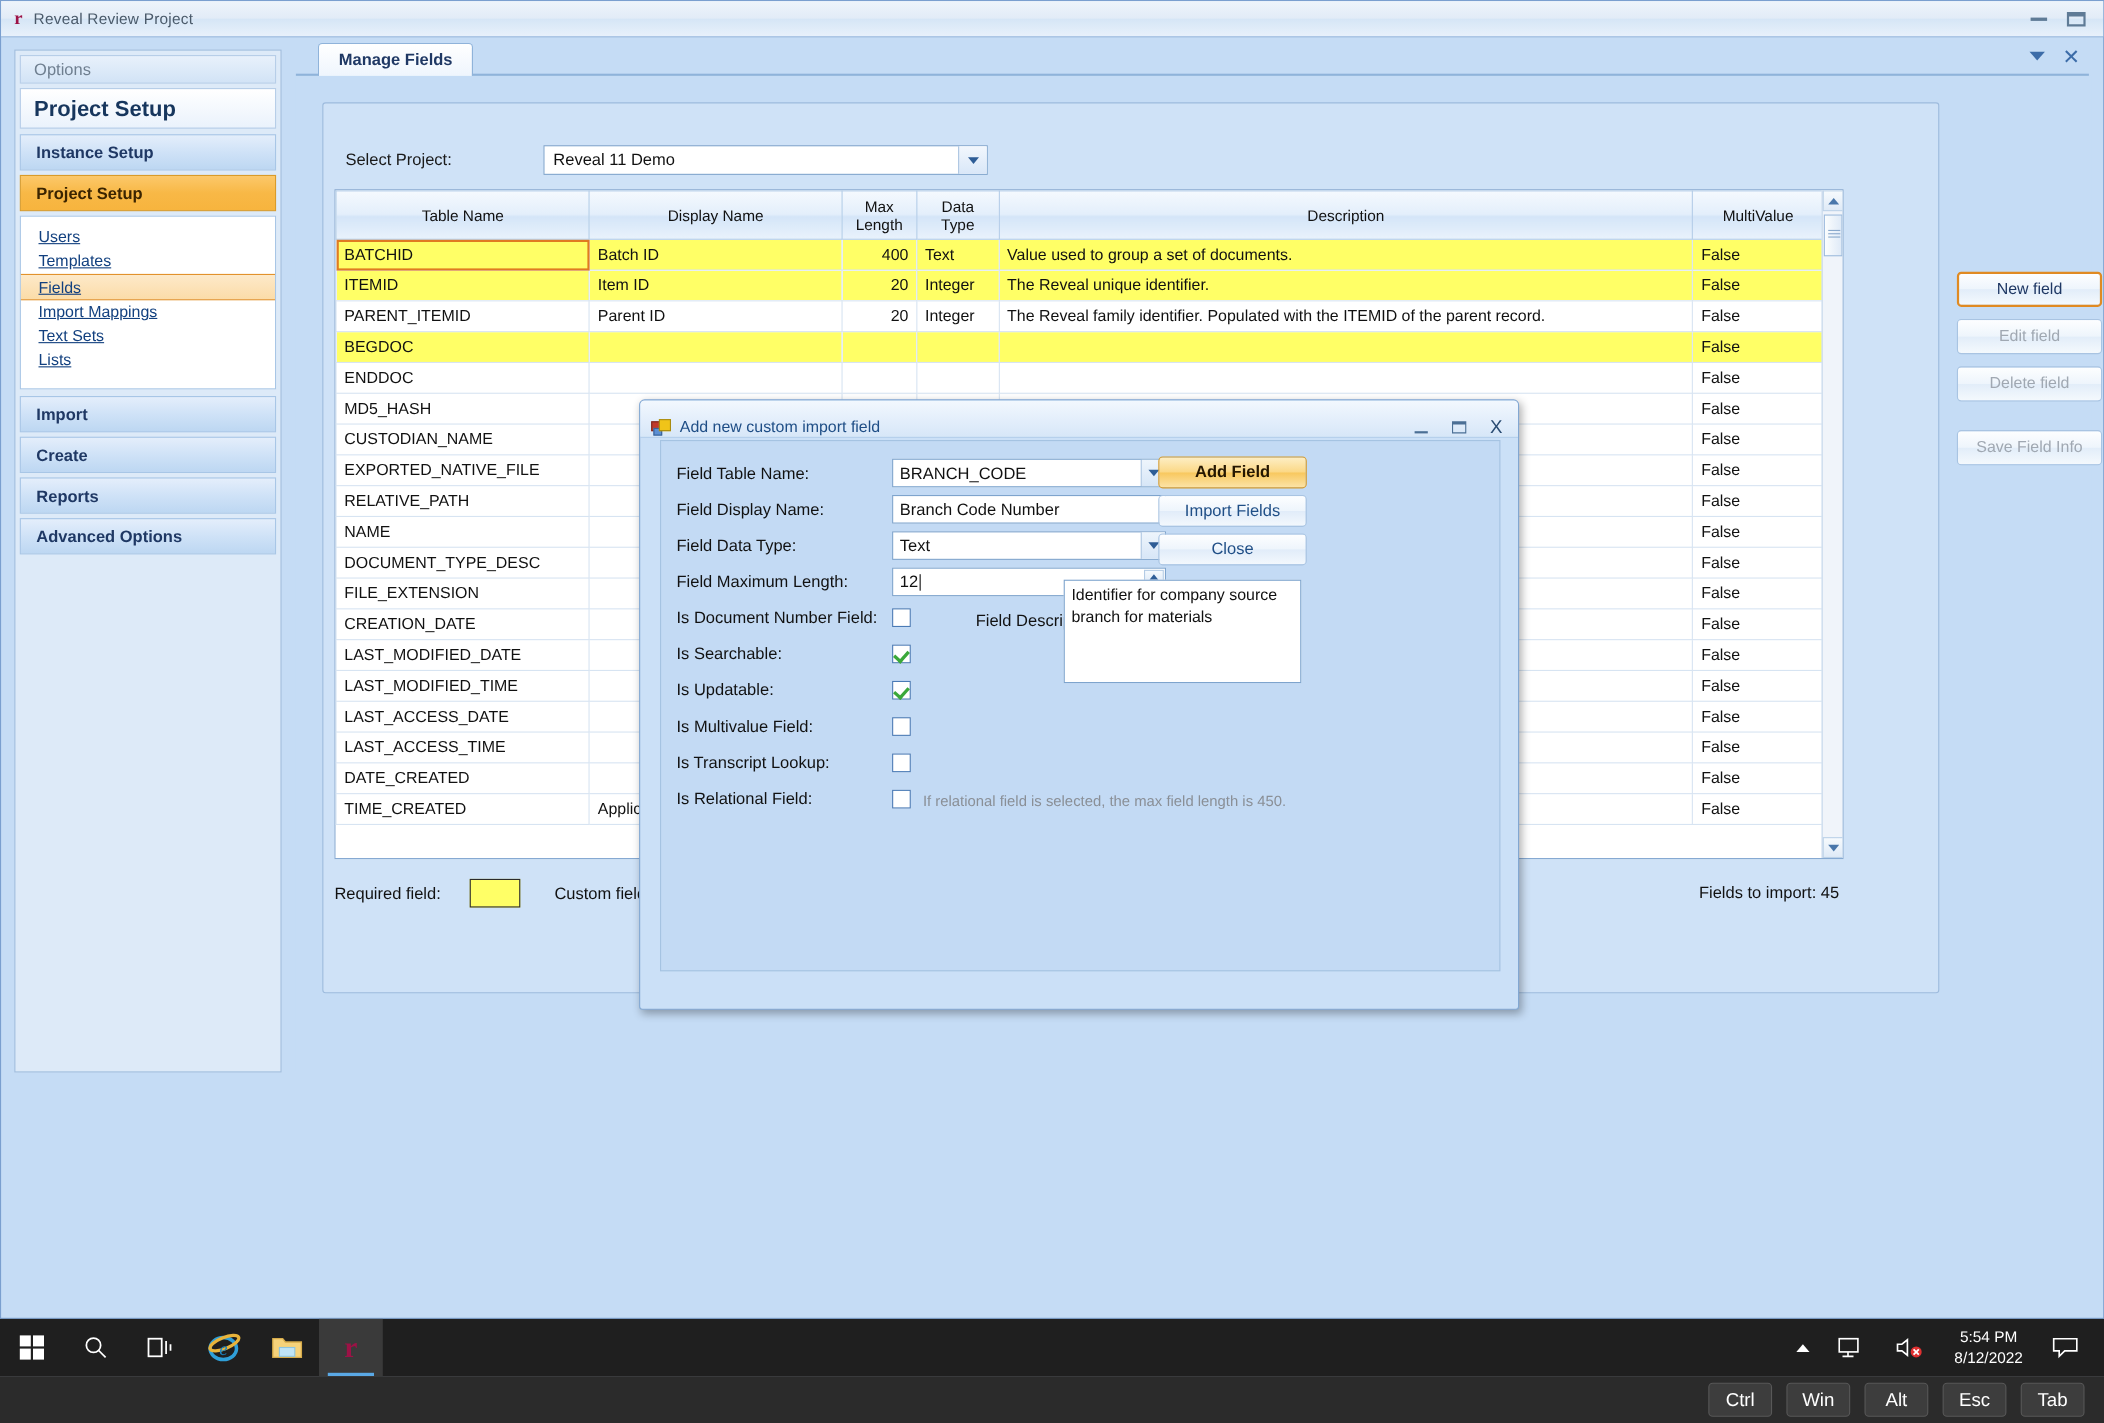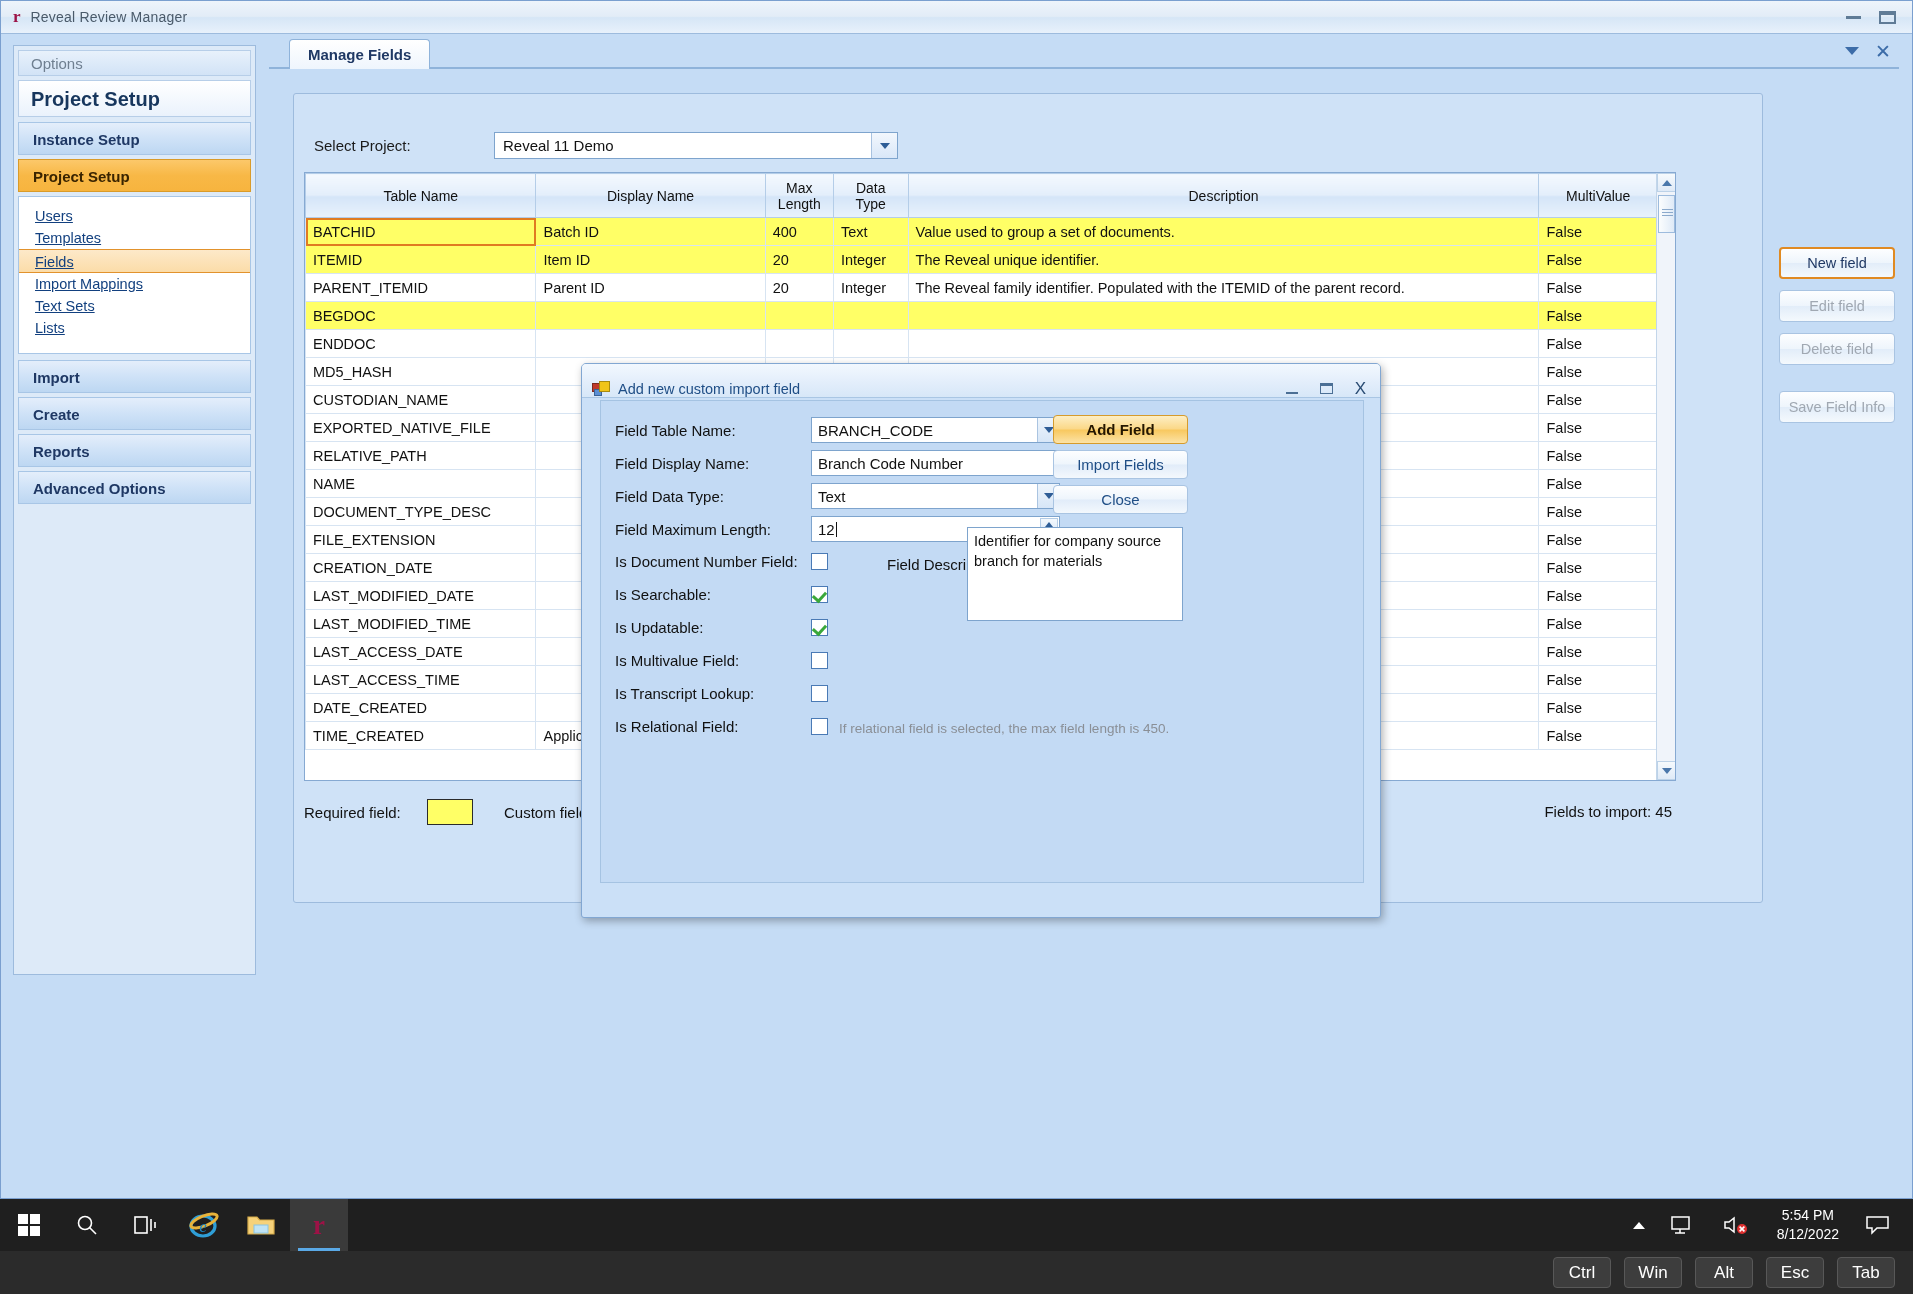--- a/index.html
+++ b/index.html
@@ -178,21 +178,21 @@
   table.grid td {
     border: 1px solid #d7e4f2;
     font-size: 14.5px; color: #111;
     height: 28px; padding: 1px 7px;
     white-space: nowrap; overflow: hidden;
   }
   tr.req td { background: #ffff66; }
   td.first-sel {
     outline: 2px solid #e07b21; outline-offset: -2px;
   }
-  .c-num { text-align: left; }
+  .c-num { text-align: right; }
   .scroll-v {
     position: absolute; right: 0; top: 0;
     width: 19px; height: 100%;
     background: #f0f4fa; border-left: 1px solid #c3d6ea;
   }
   .sv-up, .sv-dn {
     position: absolute; left: 0; width: 19px; height: 19px;
     background: linear-gradient(to bottom, #f6fafd, #dfeaf7);
     border: 1px solid #bcd2e8;
     display: flex; align-items: center; justify-content: center;
@@ -219,21 +219,21 @@
   
   .legend { position: absolute; left: 10px; top: 705px; width: 1400px; }
   .lg-item { position: absolute; display: flex; align-items: center; gap: 26px; }
   .lg-label { font-size: 15px; color: #111; }
   .lg-swatch { width: 46px; height: 26px; border: 1px solid #2b2b2b; }
   .lg-count { position: absolute; right: 32px; top: 4px; font-size: 15px; color: #111; }
 
   
   .rbtns { position: absolute; left: 1510px; top: 178px; width: 120px; }
   .rbtn {
-    width: 116px; height: 32px; margin-bottom: 11px;
+    width: 132px; height: 32px; margin-bottom: 11px;
     font-size: 14.5px; color: #1f3864;
     background: linear-gradient(to bottom, #fdfeff 0%, #eef5fc 49%, #e2edf9 51%, #f4f9fd 100%);
     border: 1px solid #a9c4e2; border-radius: 4px;
     display: flex; align-items: center; justify-content: center;
     cursor: pointer;
   }
   .rbtn.enabled { border: 2px solid #e08a22; }
   .rbtn.disabled { color: #a0a8b2; cursor: default; }
   .rbtn.gap { margin-top: 26px; }
 
@@ -418,21 +418,21 @@
 </style>
 </head>
 <body>
 
 <div id="app">
 
   <div class="window">
 
     <div class="titlebar">
       <span class="title-logo">r</span>
-      <span class="title-text">Reveal Review Manager</span>
+      <span class="title-text">Reveal Review Project</span>
       <div class="title-ctrls">
         <span class="tb-min"></span>
         <span class="tb-max"></span>
       </div>
     </div>
 
     <div class="sidebar">
       <div class="sb-head">Options</div>
       <div class="sb-title">Project Setup</div>
 

